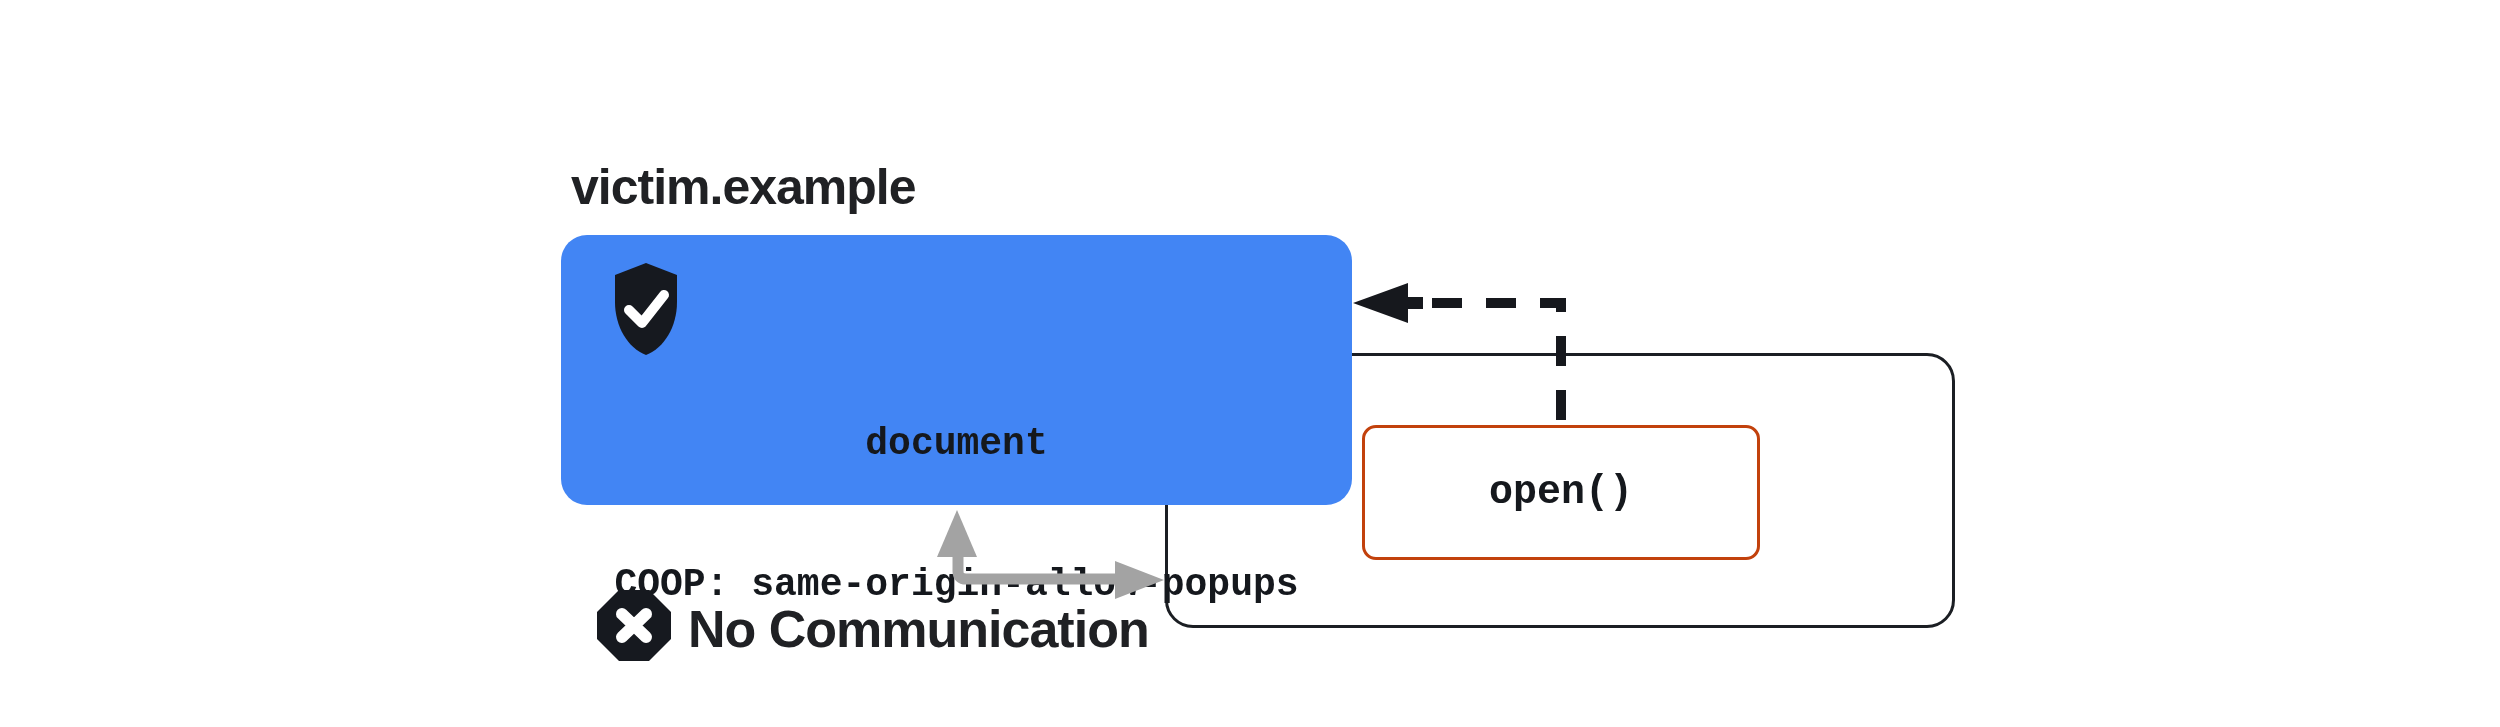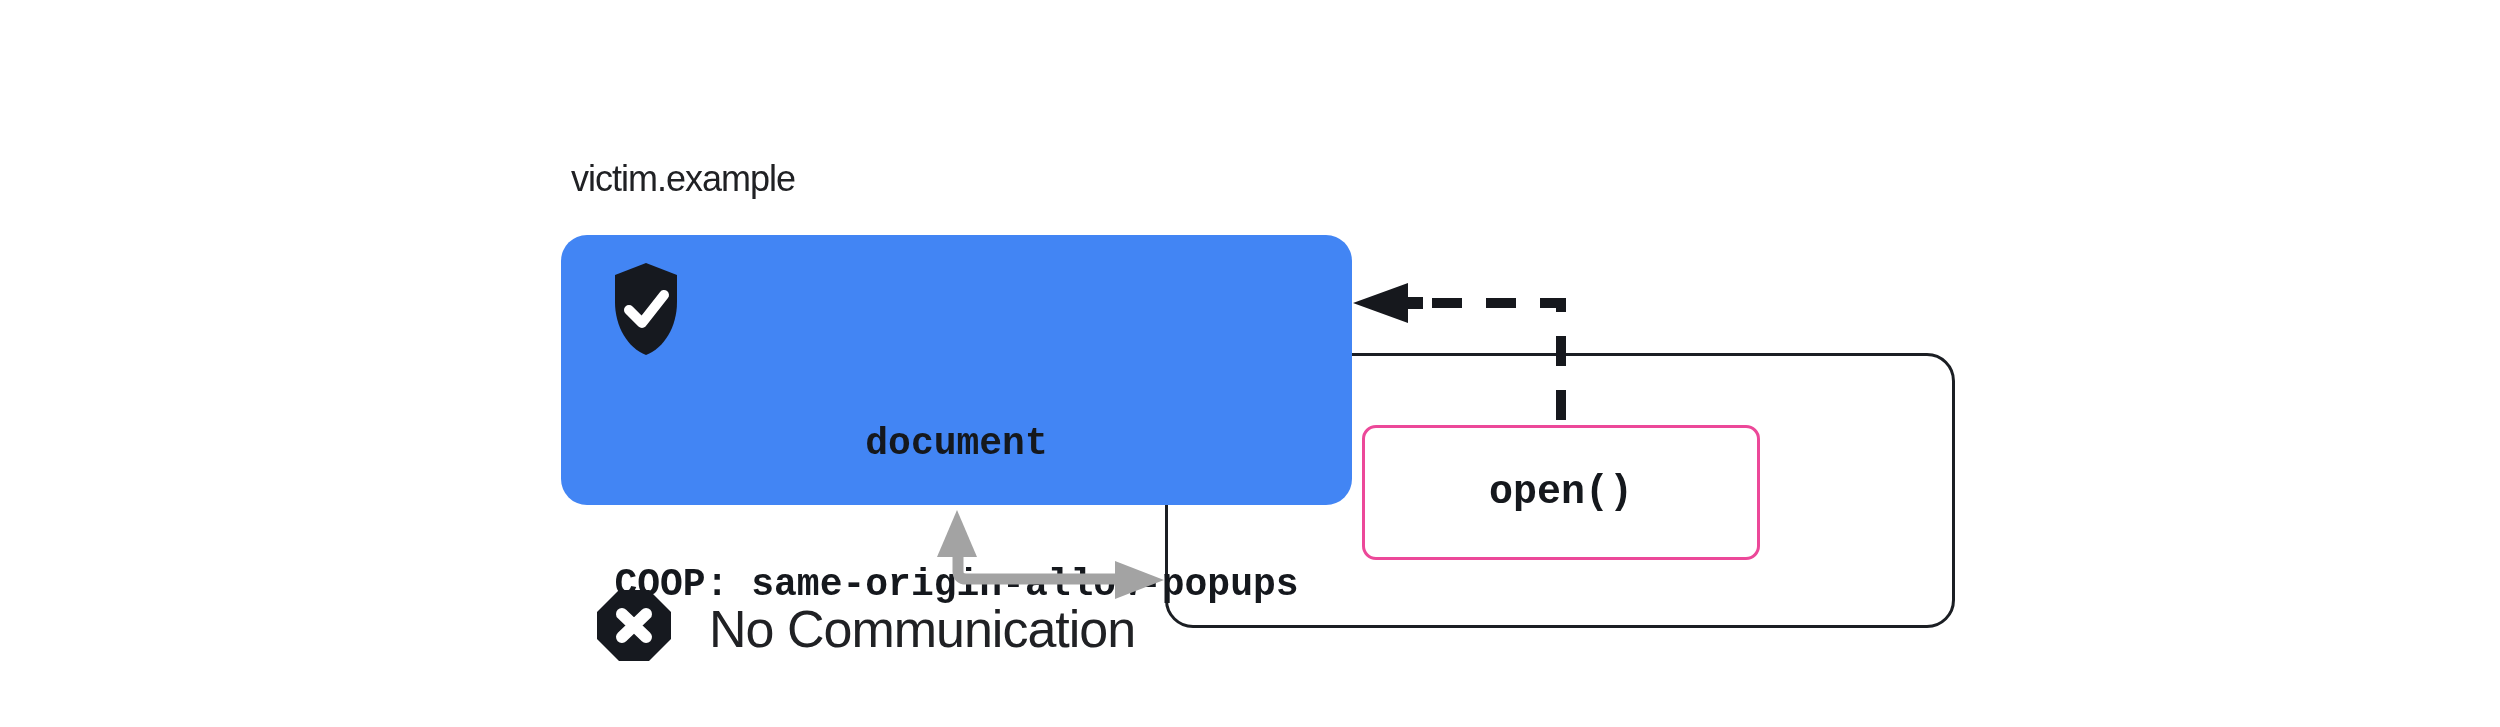--- a/index.html
+++ b/index.html
@@ -2,21 +2,21 @@
 <html><head>
 <meta charset="utf-8">
 <style>
   html,body { margin:0; padding:0; background:#ffffff; }
   .canvas {
     position:relative; width:2500px; height:727px;
     background:#ffffff; overflow:hidden;
     font-family:"Liberation Sans", sans-serif;
   }
   .domain-label {
-    position:absolute; font-weight:normal; font-size:36px;
+    position:absolute; font-weight:bold; font-size:50px;
     color:#202124; letter-spacing:-1px; white-space:nowrap;
   }
   .victim-label { left:571px; top:158px; }
   .attacker-label { right:545px; top:644px; text-align:right; }
 
   .victim-box {
     position:absolute; left:561px; top:235px; width:791px; height:270px;
     background:#4285F4; border-radius:26px; z-index:3;
   }
   .victim-text {
@@ -26,36 +26,36 @@
   }
   .shield-icon { position:absolute; left:47px; top:25px; }
 
   .attacker-box {
     position:absolute; left:1165px; top:353px; width:790px; height:275px;
     box-sizing:border-box; border:3px solid #1B1E23; border-radius:28px;
     background:#ffffff; z-index:1;
   }
   .open-box {
     position:absolute; left:1362px; top:425px; width:398px; height:135px;
-    box-sizing:border-box; border:3px solid #ec4899; border-radius:14px;
+    box-sizing:border-box; border:3px solid #c2410c; border-radius:14px;
     background:#ffffff; z-index:2;
     display:flex; align-items:center; justify-content:center;
     font-family:"Liberation Mono", monospace; font-weight:bold;
     font-size:40px; color:#15181D;
   }
 
   .overlay-svg {
     position:absolute; left:0; top:0; width:2500px; height:727px;
     z-index:4; pointer-events:none;
   }
 
   .x-icon { position:absolute; left:595px; top:588px; z-index:5; }
   .no-comm-label {
-    position:absolute; left:709px; top:599px;
-    font-size:52px; font-weight:normal; color:#202124;
+    position:absolute; left:688px; top:599px;
+    font-size:52px; font-weight:bold; color:#202124;
     letter-spacing:-1px; white-space:nowrap; z-index:5;
   }
 </style>
 </head>
 <body>
 
 <div class="canvas">
 
   <div class="domain-label victim-label">victim.example</div>
 

